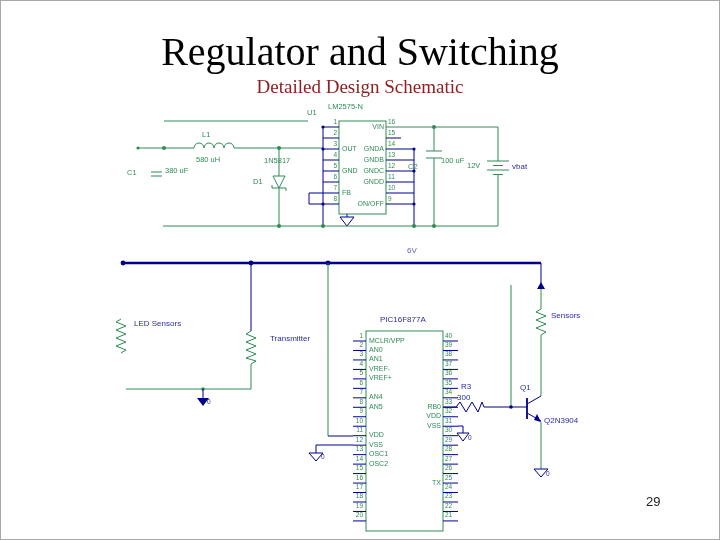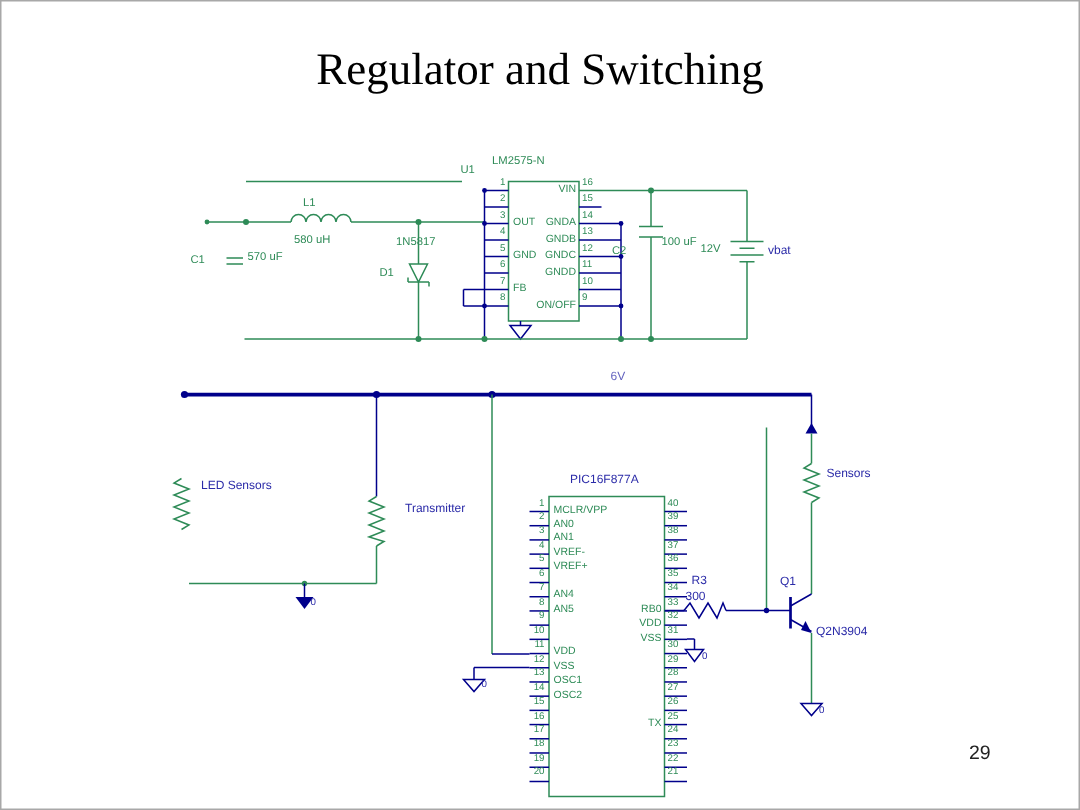--- a/index.html
+++ b/index.html
@@ -1,18 +1,18 @@
 <!DOCTYPE html>
 <html style="--green: #2E8B57; --navy: #00008B; --tnavy: #2B2BA8; --dred: #8B2222;"><head>
 <meta charset="utf-8">
 <style>
   html,body{margin:0;padding:0;background:#fff;}
   .slide{position:relative;width:718px;height:538px;border:1px solid #a8a8a8;background:#fff;overflow:hidden;}
   .title{position:absolute;top:30px;left:0;right:0;text-align:center;
-         font-family:"Liberation Serif",serif;font-size:30px;line-height:1.05;color:#000;}
+         font-family:"Liberation Serif",serif;font-size:40px;line-height:1.05;color:#000;}
   .subtitle{position:absolute;top:76px;left:0;right:0;text-align:center;
          font-family:"Liberation Serif",serif;font-size:19px;line-height:1.05;color:var(--dred);}
   .pageno{position:absolute;left:645px;top:493px;font-family:"Liberation Sans",sans-serif;
          font-size:13px;color:#222;}
   svg{position:absolute;left:0;top:0;}
   .wg{stroke:var(--green);fill:none;stroke-width:1;}
   .wn{stroke:var(--navy);fill:none;stroke-width:1;}
   .bus{stroke:var(--navy);fill:none;stroke-width:2.5;}
   .thick{stroke-width:1.8;}
   .dotg{fill:var(--green);stroke:none;}
@@ -26,20 +26,21 @@
   .pin{position:absolute;font-family:"Liberation Sans",sans-serif;line-height:1;white-space:nowrap;}
   .num{font-size:6.5px;color:var(--green);}
   .plab{font-size:7px;color:var(--green);}
 </style>
 </head>
 <body>
 
 <div class="slide">
 
   <div class="title">Regulator and Switching</div>
+  <div class="subtitle">Detailed Design Schematic</div>
 
   <svg width="718" height="538" viewBox="0 0 718 538">
 
     <g>
       <path class="wg" d="M163 120 H307"></path>
       <path class="wg" d="M137 147 H193 M233 147 H322"></path>
       <path class="wg" d="M193 147 a5 5 0 0 1 10 0 a5 5 0 0 1 10 0 a5 5 0 0 1 10 0 a5 5 0 0 1 10 0"></path>
       <circle class="dotg" cx="137" cy="147" r="1.6"></circle>
       <circle class="dotg" cx="163" cy="147" r="2"></circle>
       <circle class="dotg" cx="278" cy="147" r="2"></circle>
@@ -189,21 +190,21 @@
     </g>
   </svg>
 
   <div id="labels">
 
     <span class="lbl g" style="left:306px;top:108px">U1</span>
     <span class="lbl g" style="left:327px;top:102px">LM2575-N</span>
     <span class="lbl g" style="left:201px;top:130px">L1</span>
     <span class="lbl g" style="left:195px;top:155px">580 uH</span>
     <span class="lbl g" style="left:126px;top:168px">C1</span>
-    <span class="lbl g" style="left:164px;top:166px">570 uF</span>
+    <span class="lbl g" style="left:164px;top:166px">380 uF</span>
     <span class="lbl g" style="left:263px;top:156px">1N5817</span>
     <span class="lbl g" style="left:252px;top:177px">D1</span>
     <span class="lbl g" style="left:407px;top:162px">C2</span>
     <span class="lbl g" style="left:440px;top:156px">100 uF</span>
     <span class="lbl g" style="left:466px;top:161px">12V</span>
     <span class="lbl n" style="left:511px;top:162px">vbat</span>
 
     <span class="lbl n" style="left:406px;top:246px;opacity:.75">6V</span>
     <span class="lbl n" style="left:133px;top:319px">LED Sensors</span>
     <span class="lbl n" style="left:269px;top:334px">Transmitter</span>

